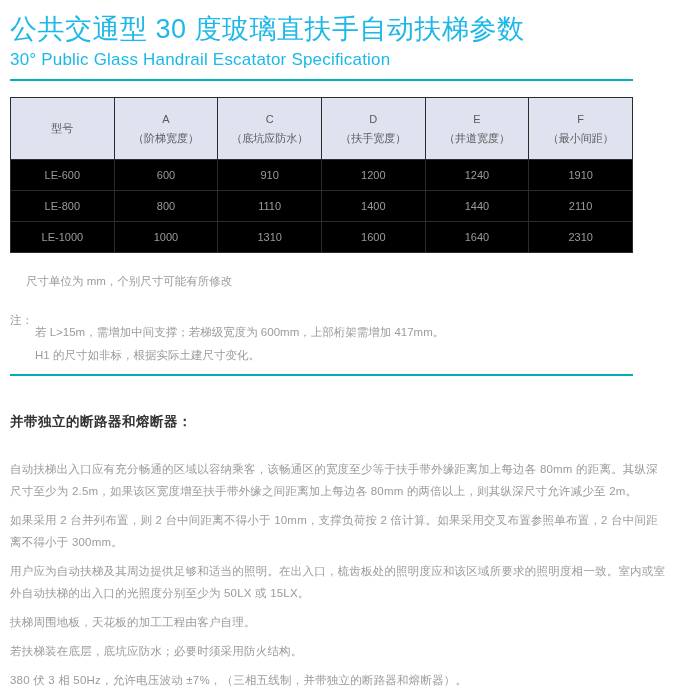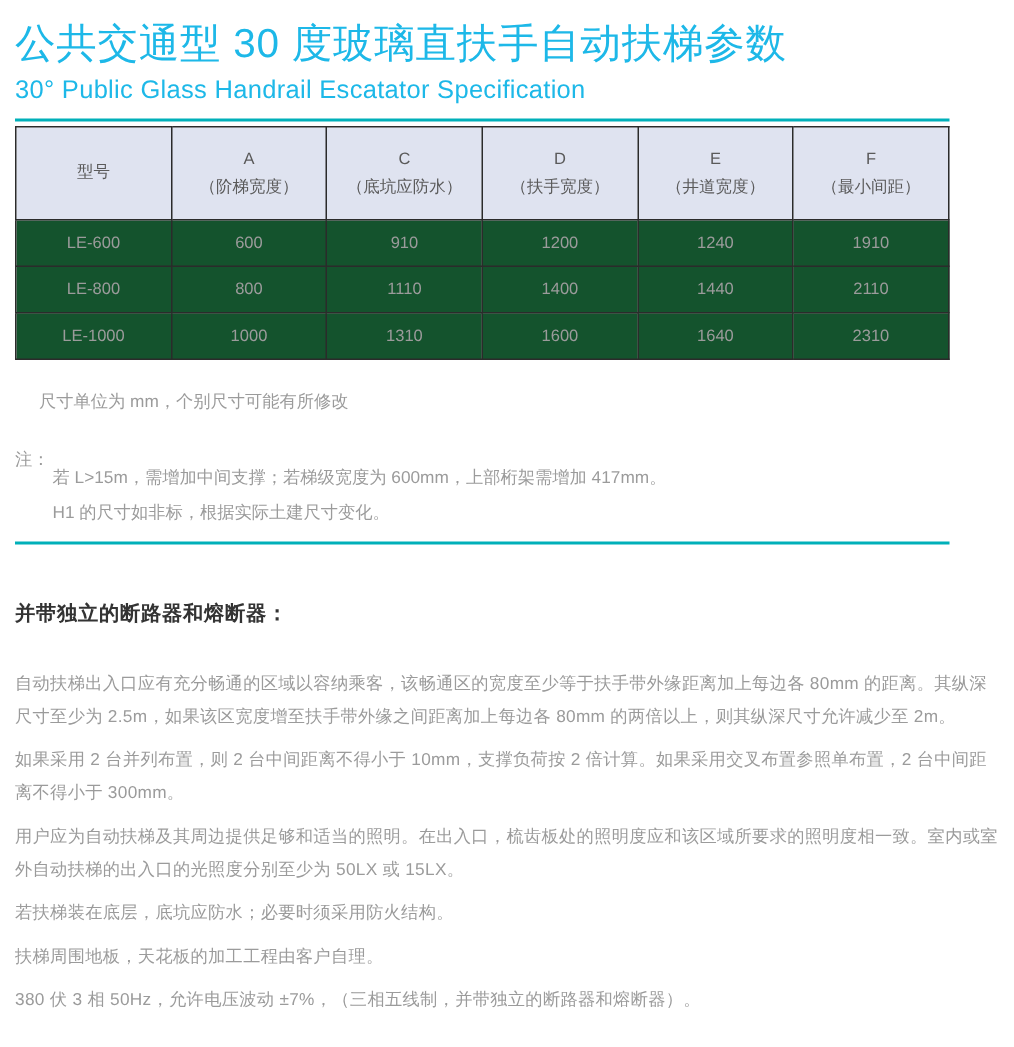--- a/index.html
+++ b/index.html
@@ -25,33 +25,33 @@
   }
   .doc-subtitle{
     margin:5px 0 0 0;color:var(--cyan);font-size:17px;line-height:20px;
     font-weight:400;letter-spacing:0.2px;white-space:nowrap;
   }
   .divider{height:2px;width:623px;background:var(--teal);border:none;}
   .divider.top{margin-top:9px;}
   .divider.mid{margin-top:7px;}
 
   table.spec{
-    width:623px;border-collapse:collapse;margin-top:3px;
+    width:623px;border-collapse:collapse;margin-top:16px;
     table-layout:fixed;
   }
   table.spec th, table.spec td{
     border:1px solid var(--border);text-align:center;vertical-align:middle;
     padding:0;
   }
   table.spec thead th{
     background:var(--hdr-bg);height:62px;font-weight:400;
     font-size:11px;line-height:19px;color:var(--hdr-text);
   }
   table.spec tbody td{
-    height:31px;font-size:11px;color:var(--gray);background:#14532d;
+    height:31px;font-size:11px;color:var(--gray);background:#000000;
   }
 
   .notes{margin-top:17px;color:var(--gray);font-size:11.5px;line-height:23px;}
   .notes p{margin:16px;}
   .note-block{display:flex;align-items:flex-start;}
   .note-label{flex:0 0 auto;}
   .note-lines{flex:1 1 auto;margin-left:2px;margin-top:12px;}
   .note-lines p{margin:0;}
 
   .notice-heading{
@@ -138,19 +138,19 @@
   </section>
 
   <div class="divider mid"></div>
 
   <section>
     <h3 class="notice-heading">并带独立的断路器和熔断器：</h3>
     <div id="notice-paragraphs" class="notice-paragraphs">
         <p>自动扶梯出入口应有充分畅通的区域以容纳乘客，该畅通区的宽度至少等于扶手带外缘距离加上每边各 80mm 的距离。其纵深尺寸至少为 2.5m，如果该区宽度增至扶手带外缘之间距离加上每边各 80mm 的两倍以上，则其纵深尺寸允许减少至 2m。</p>
         <p>如果采用 2 台并列布置，则 2 台中间距离不得小于 10mm，支撑负荷按 2 倍计算。如果采用交叉布置参照单布置，2 台中间距离不得小于 300mm。</p>
         <p>用户应为自动扶梯及其周边提供足够和适当的照明。在出入口，梳齿板处的照明度应和该区域所要求的照明度相一致。室内或室外自动扶梯的出入口的光照度分别至少为 50LX 或 15LX。</p>
+        <p>扶梯周围地板，天花板的加工工程由客户自理。</p>
         <p>若扶梯装在底层，底坑应防水；必要时须采用防火结构。</p>
-        <p>扶梯周围地板，天花板的加工工程由客户自理。</p>
         <p>380 伏 3 相 50Hz，允许电压波动 ±7%，（三相五线制，并带独立的断路器和熔断器）。</p>
       </div>
   </section>
 
 </div>
 
 </body></html>

